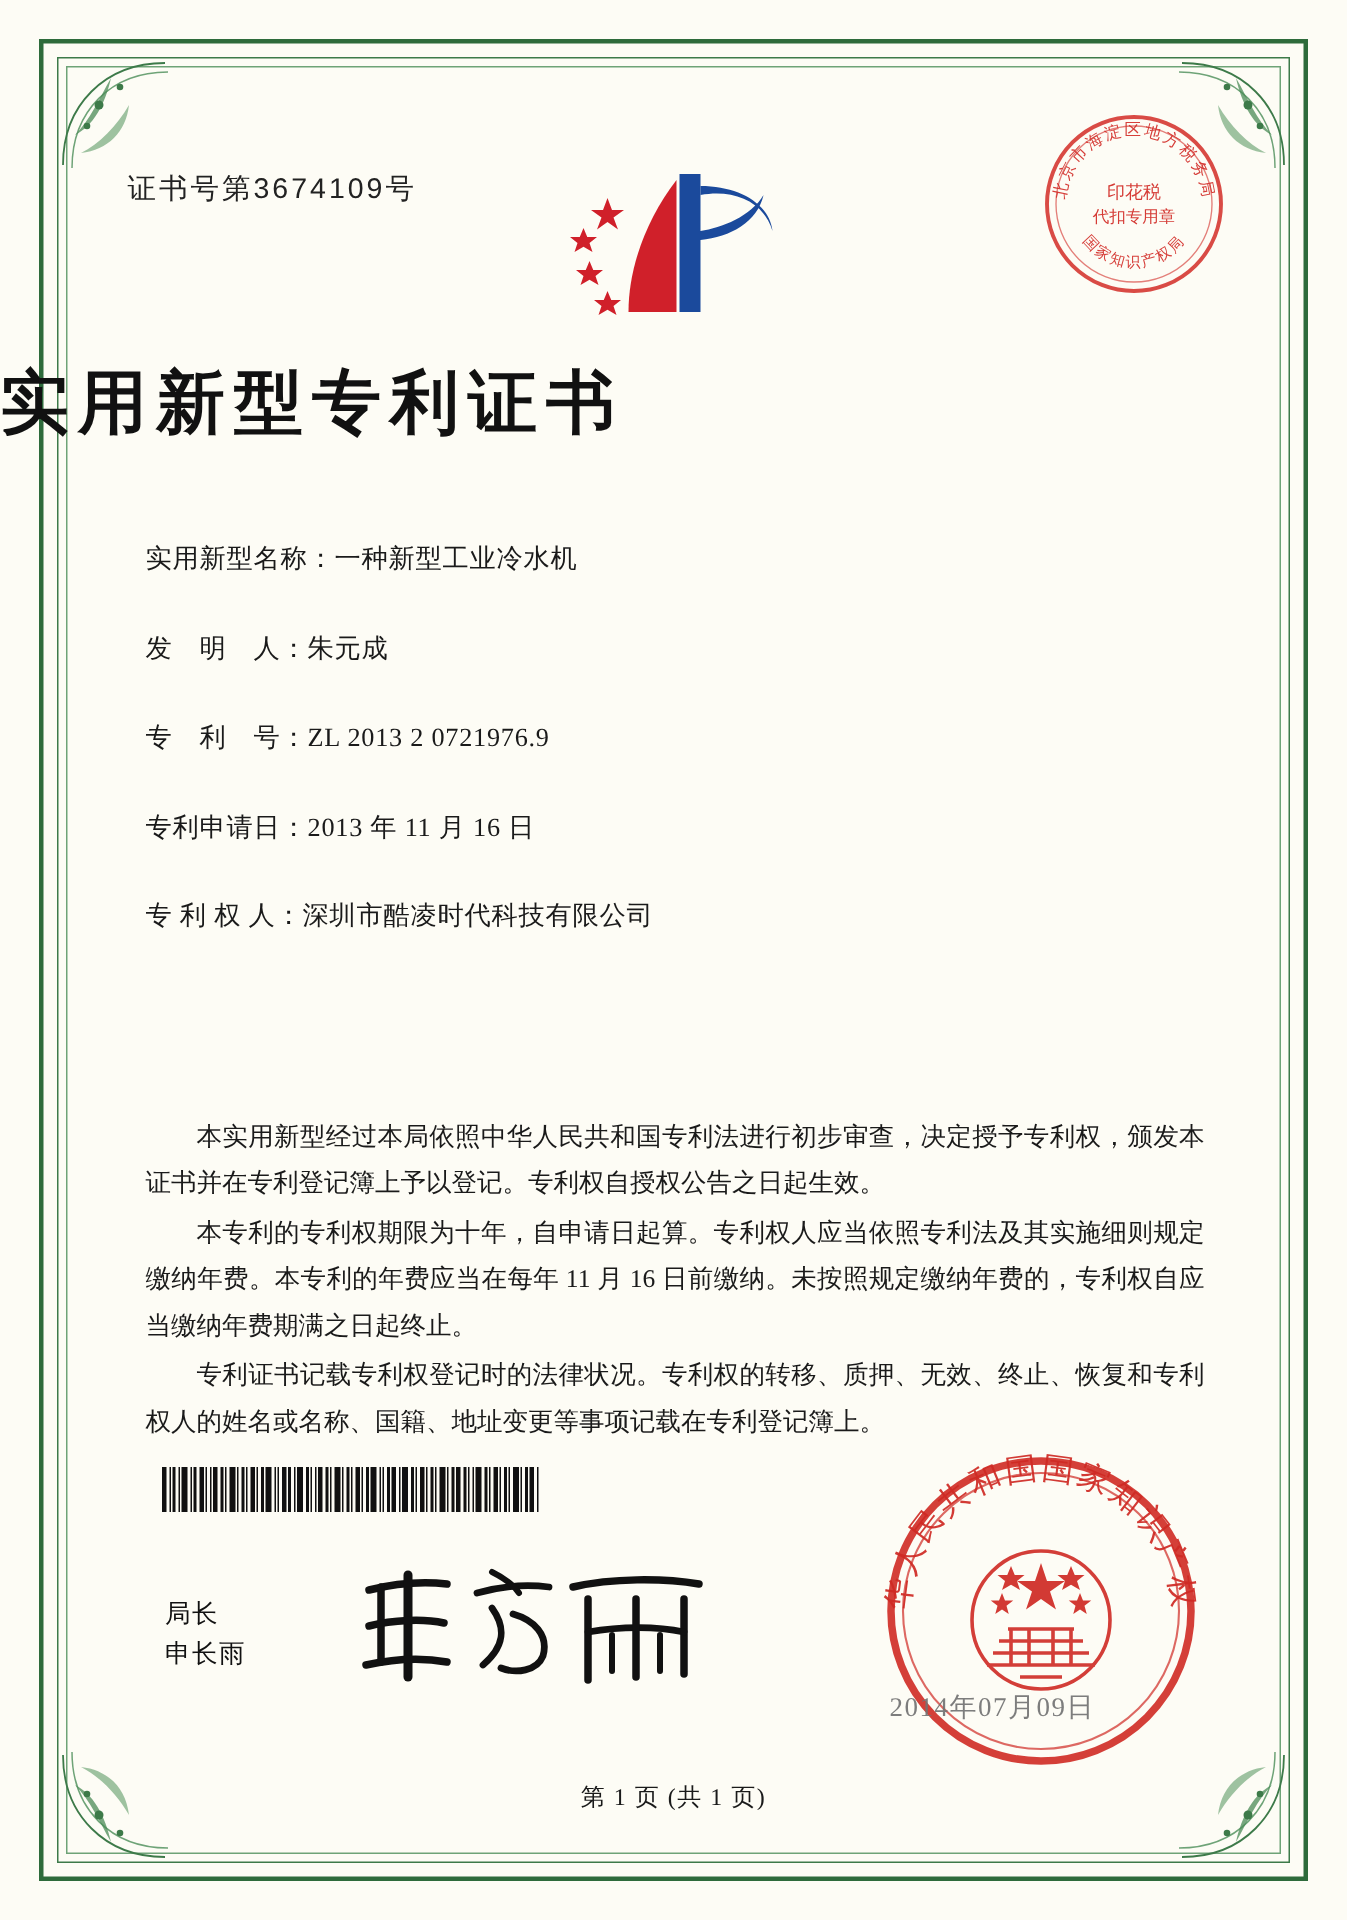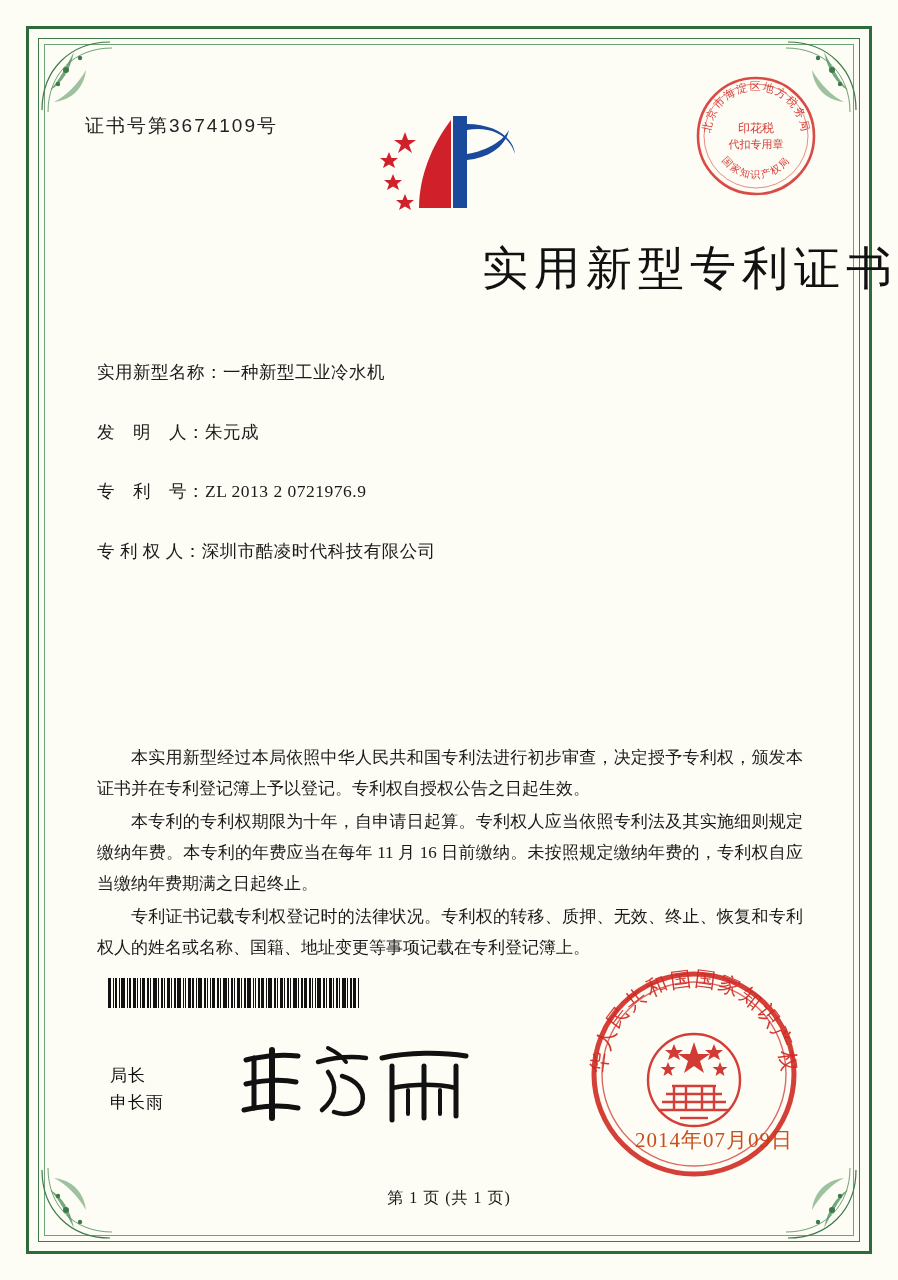--- a/index.html
+++ b/index.html
@@ -74,23 +74,23 @@
     right: 78px;
     top: 72px;
     width: 128px;
     height: 128px;
   }
   .title {
     position: absolute;
     left: 0;
     right: 0;
     top: 238px;
-    text-align: right;
+    text-align: left;
     font-size: 46px;
-    font-weight: normal;
+    font-weight: bold;
     letter-spacing: 6px;
     color: #111;
     font-family: "DejaVu Serif", "Liberation Serif", serif;
   }
   .fields {
     position: absolute;
     left: 97px;
     top: 360px;
     width: 706px;
   }
@@ -161,23 +161,23 @@
     right: 98px;
     top: 968px;
     width: 212px;
     height: 212px;
   }
   .seal-date {
     position: absolute;
     right: 105px;
     top: 1126px;
     width: 200px;
-    text-align: right;
-    font-size: 21px;
-    color: #c2410c;
+    text-align: left;
+    font-size: 18px;
+    color: #737373;
     letter-spacing: 1px;
     opacity: 0.92;
   }
   .footer {
     position: absolute;
     left: 0;
     right: 0;
     top: 1188px;
     text-align: center;
     font-size: 16px;
@@ -281,20 +281,23 @@
 
   <div class="fields">
     <div class="field">
       <span class="lbl">实用新型名称：</span><span class="val">一种新型工业冷水机</span>
     </div>
     <div class="field">
       <span class="lbl">发　明　人：</span><span class="val">朱元成</span>
     </div>
     <div class="field">
       <span class="lbl">专　利　号：</span><span class="val">ZL 2013 2 0721976.9</span>
+    </div>
+    <div class="field">
+      <span class="lbl">专利申请日：</span><span class="val">2013 年 11 月 16 日</span>
     </div>
     <div class="field">
       <span class="lbl">专 利 权 人：</span><span class="val">深圳市酷凌时代科技有限公司</span>
     </div>
   </div>
 
   <div class="paras">
     <p>本实用新型经过本局依照中华人民共和国专利法进行初步审查，决定授予专利权，颁发本证书并在专利登记簿上予以登记。专利权自授权公告之日起生效。</p>
     <p>本专利的专利权期限为十年，自申请日起算。专利权人应当依照专利法及其实施细则规定缴纳年费。本专利的年费应当在每年 11 月 16 日前缴纳。未按照规定缴纳年费的，专利权自应当缴纳年费期满之日起终止。</p>
     <p>专利证书记载专利权登记时的法律状况。专利权的转移、质押、无效、终止、恢复和专利权人的姓名或名称、国籍、地址变更等事项记载在专利登记簿上。</p>

